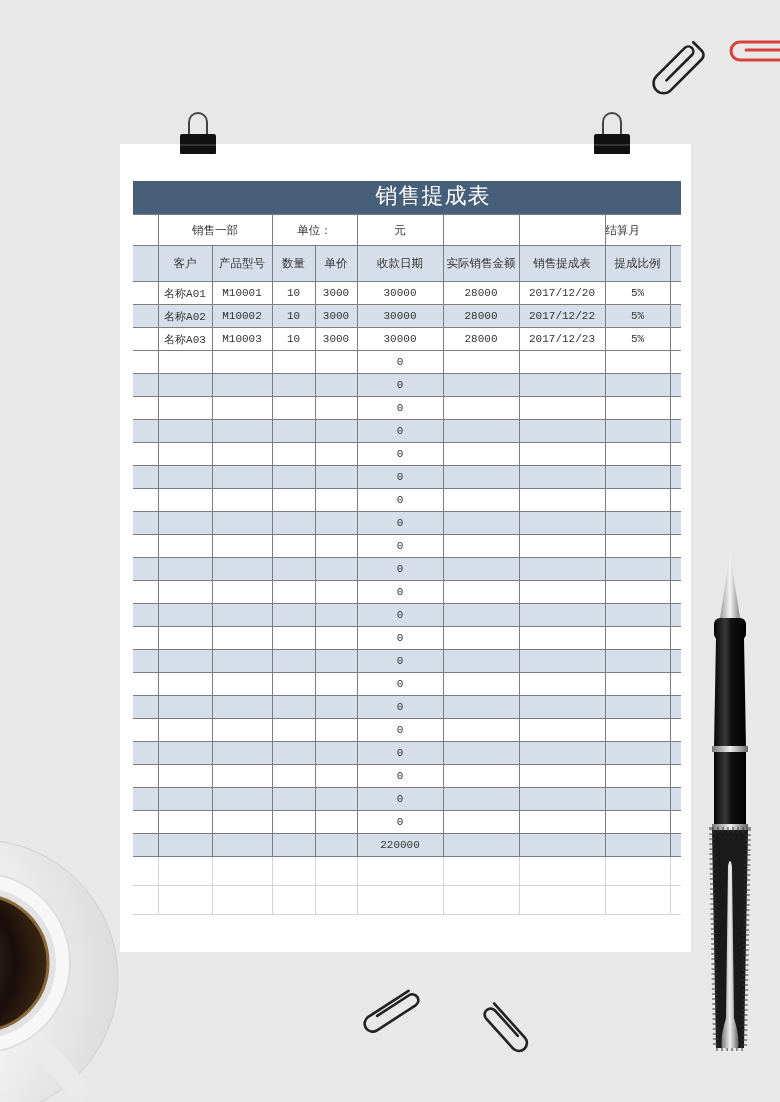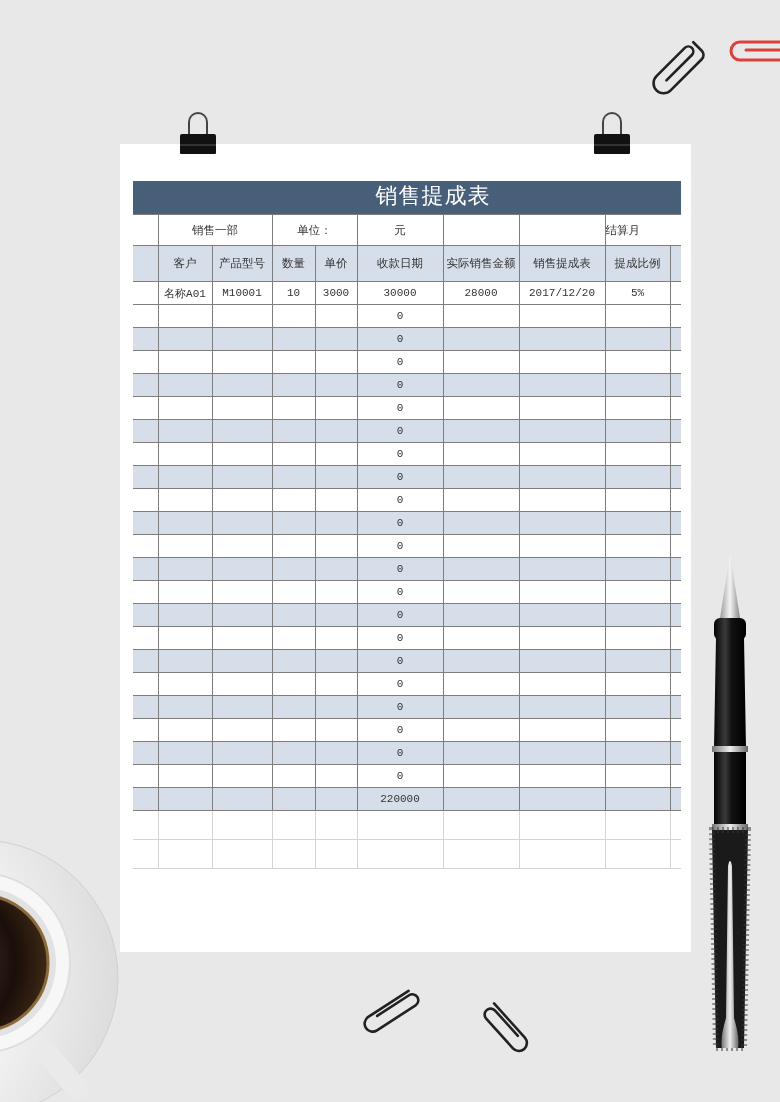--- a/index.html
+++ b/index.html
@@ -119,20 +119,44 @@
             <td>名称A01</td>
             <td>M10001</td>
             <td>10</td>
             <td>3000</td>
             <td>30000</td>
             <td>28000</td>
             <td>2017/12/20</td>
             <td>5%</td>
             <td class="last"></td>
           </tr>
+          <tr class="alt">
+            <td class="stub"></td>
+            <td>名称A02</td>
+            <td>M10002</td>
+            <td>10</td>
+            <td>3000</td>
+            <td>30000</td>
+            <td>28000</td>
+            <td>2017/12/22</td>
+            <td>5%</td>
+            <td class="last"></td>
+          </tr>
+          <tr>
+            <td class="stub"></td>
+            <td>名称A03</td>
+            <td>M10003</td>
+            <td>10</td>
+            <td>3000</td>
+            <td>30000</td>
+            <td>28000</td>
+            <td>2017/12/23</td>
+            <td>5%</td>
+            <td class="last"></td>
+          </tr>
           <tr>
             <td class="stub"></td>
             <td></td>
             <td></td>
             <td></td>
             <td></td>
             <td>0</td>
             <td></td>
             <td></td>
             <td></td>

